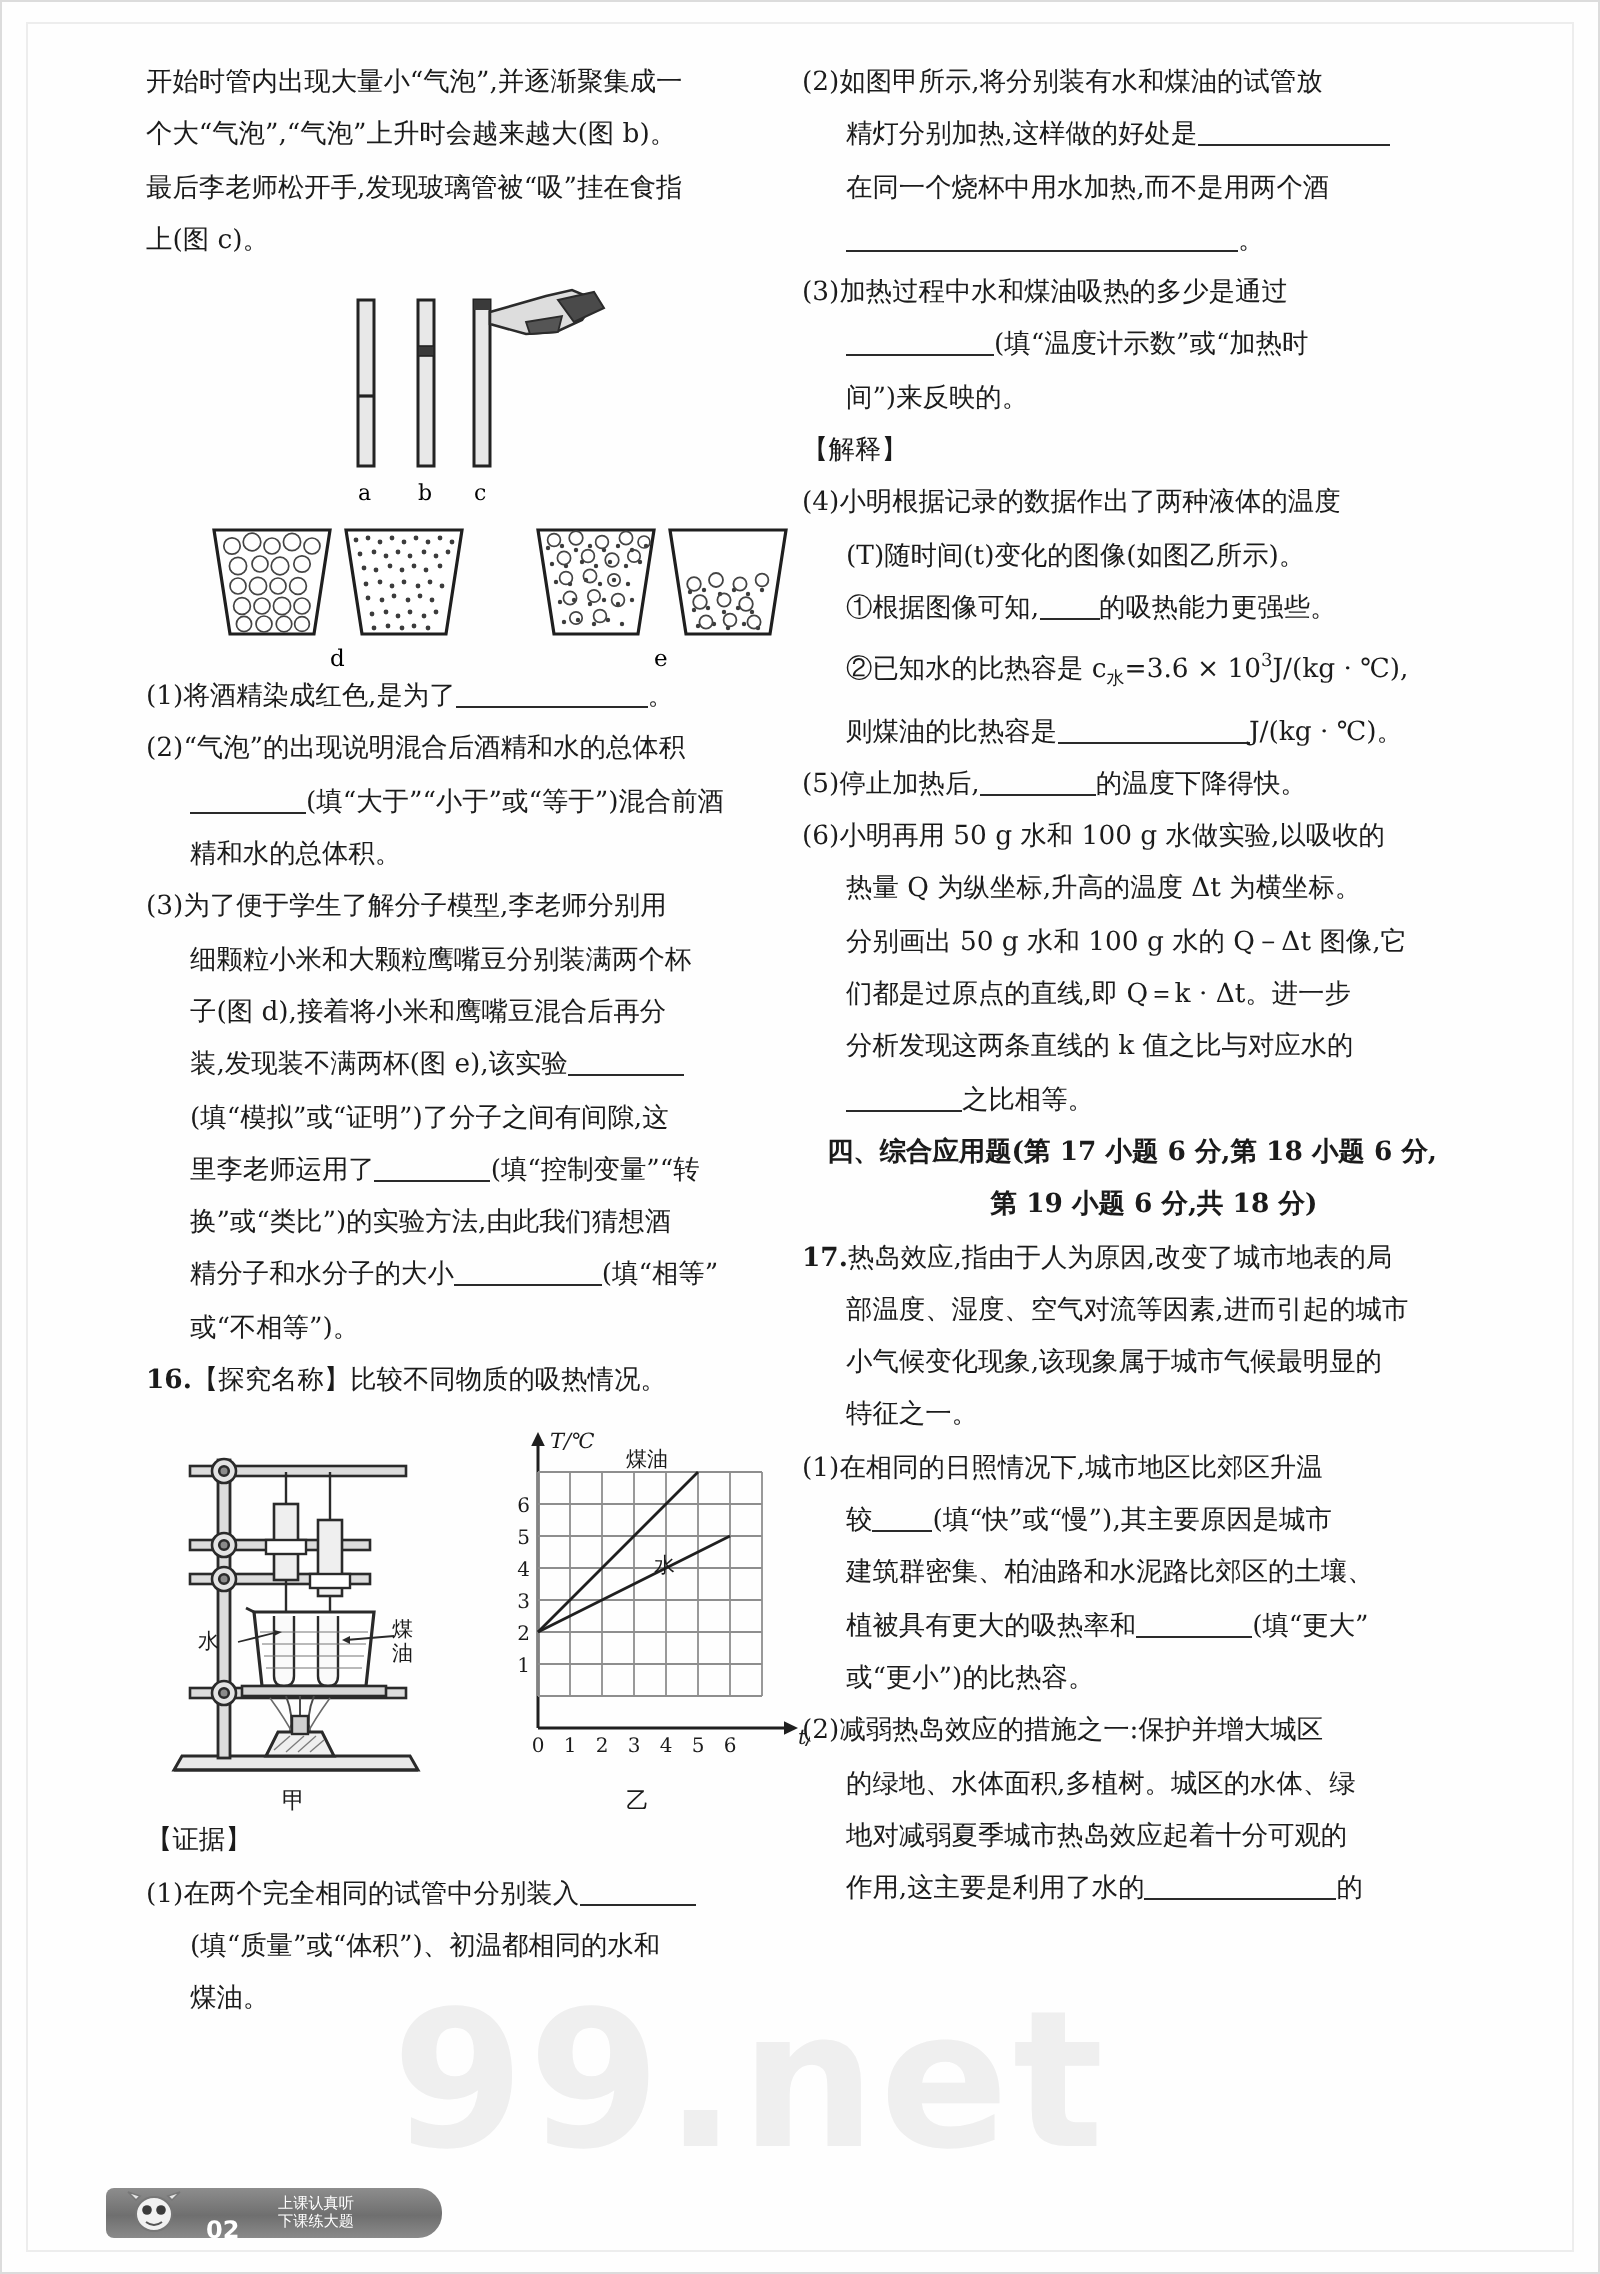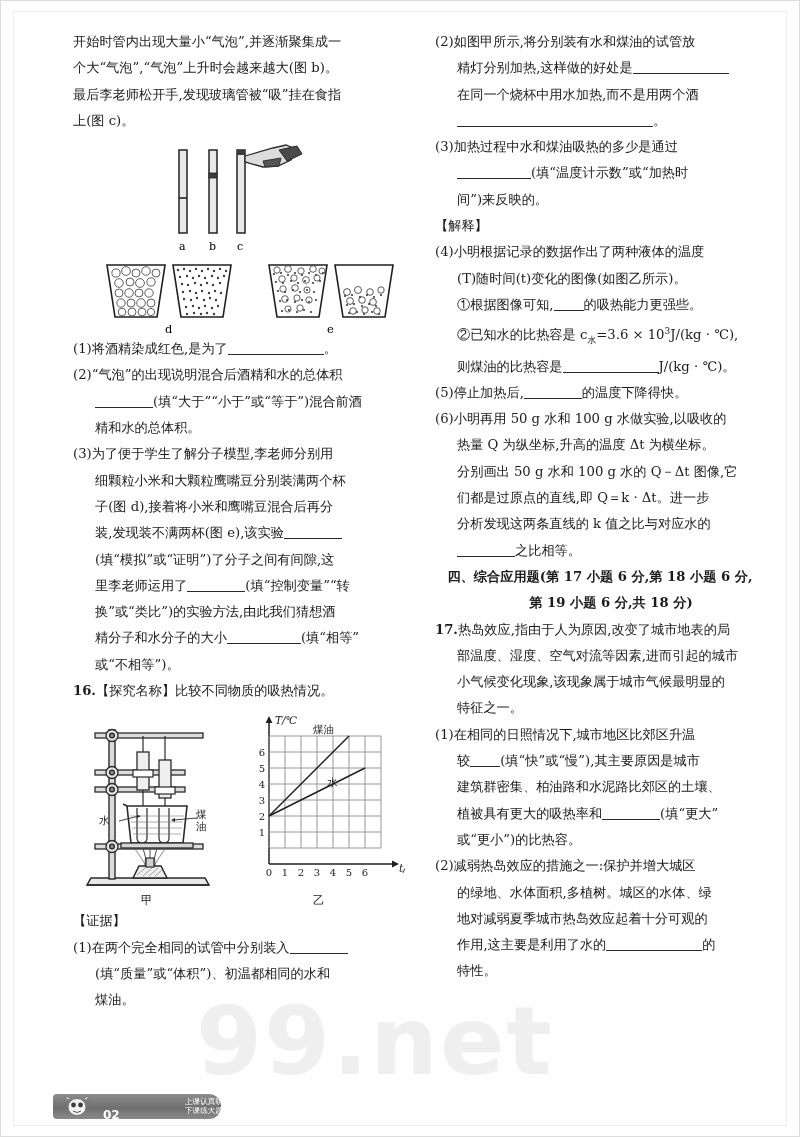--- a/index.html
+++ b/index.html
@@ -40,21 +40,21 @@
     z-index:2;
   }
   .col{
     position:absolute;
     top:28px;
     width:330px;
     font-size:13.2px;
     line-height:26.3px;
   }
   .col-left{left:72px;}
-  .col-right{left:434px;}
+  .col-right{left:400px;}
 
   p{margin:0;padding:0;}
   .ln{white-space:nowrap;}
   .hang{padding-left:22px;}
   .blank{
     display:inline-block;
     border-bottom:1.1px solid #2a2a2a;
     vertical-align:-2px;
     height:15px;
   }
@@ -99,21 +99,20 @@
   }
   .foot-num{
     position:absolute;left:50px;top:14px;
     font-family:"DejaVu Sans","Liberation Sans",sans-serif;
     font-size:12px;font-weight:bold;color:#ffffff;
   }
   .foot-txt{
     position:absolute;left:86px;top:3px;
     font-size:7.6px;line-height:9.4px;color:#ffffff;
     font-family:"DejaVu Sans","Liberation Sans",sans-serif;
-    margin-left:46px;
   }
   .foot-mascot{
     position:absolute;left:6px;top:1px;
     width:36px;height:23px;
   }
 </style>
 </head>
 <body>
 
 <div class="page">
@@ -527,21 +526,20 @@
       <p class="ln"><span>(1)</span><span>在相同的日照情况下,城市地区比郊区升温</span></p>
       <p class="ln hang"><span>较</span><span class="blank b-xs"></span><span>(填“快”或“慢”),其主要原因是城市</span></p>
       <p class="ln hang">建筑群密集、柏油路和水泥路比郊区的土壤、</p>
       <p class="ln hang"><span>植被具有更大的吸热率和</span><span class="blank b-md"></span><span>(填“更大”</span></p>
       <p class="ln hang">或“更小”)的比热容。</p>
 
       <p class="ln"><span>(2)</span><span>减弱热岛效应的措施之一:保护并增大城区</span></p>
       <p class="ln hang">的绿地、水体面积,多植树。城区的水体、绿</p>
       <p class="ln hang">地对减弱夏季城市热岛效应起着十分可观的</p>
       <p class="ln hang"><span>作用,这主要是利用了水的</span><span class="blank b-xl"></span><span>的</span></p>
-      <p class="ln hang">特性。</p>
     </div>
   </div>
 
   <div class="footer">
     <div class="foot-pill"></div>
     <svg class="foot-mascot" viewBox="0 0 36 23">
       <ellipse cx="18" cy="12" rx="9" ry="8.5" fill="#f2f2f2" stroke="#777" stroke-width="1"></ellipse>
       <circle cx="14.5" cy="10" r="2.4" fill="#3c3c3c"></circle>
       <circle cx="21.5" cy="10" r="2.4" fill="#3c3c3c"></circle>
       <path d="M9 5 L5 1 L11 3 Z" fill="#e6e6e6" stroke="#777" stroke-width="0.8"></path>

